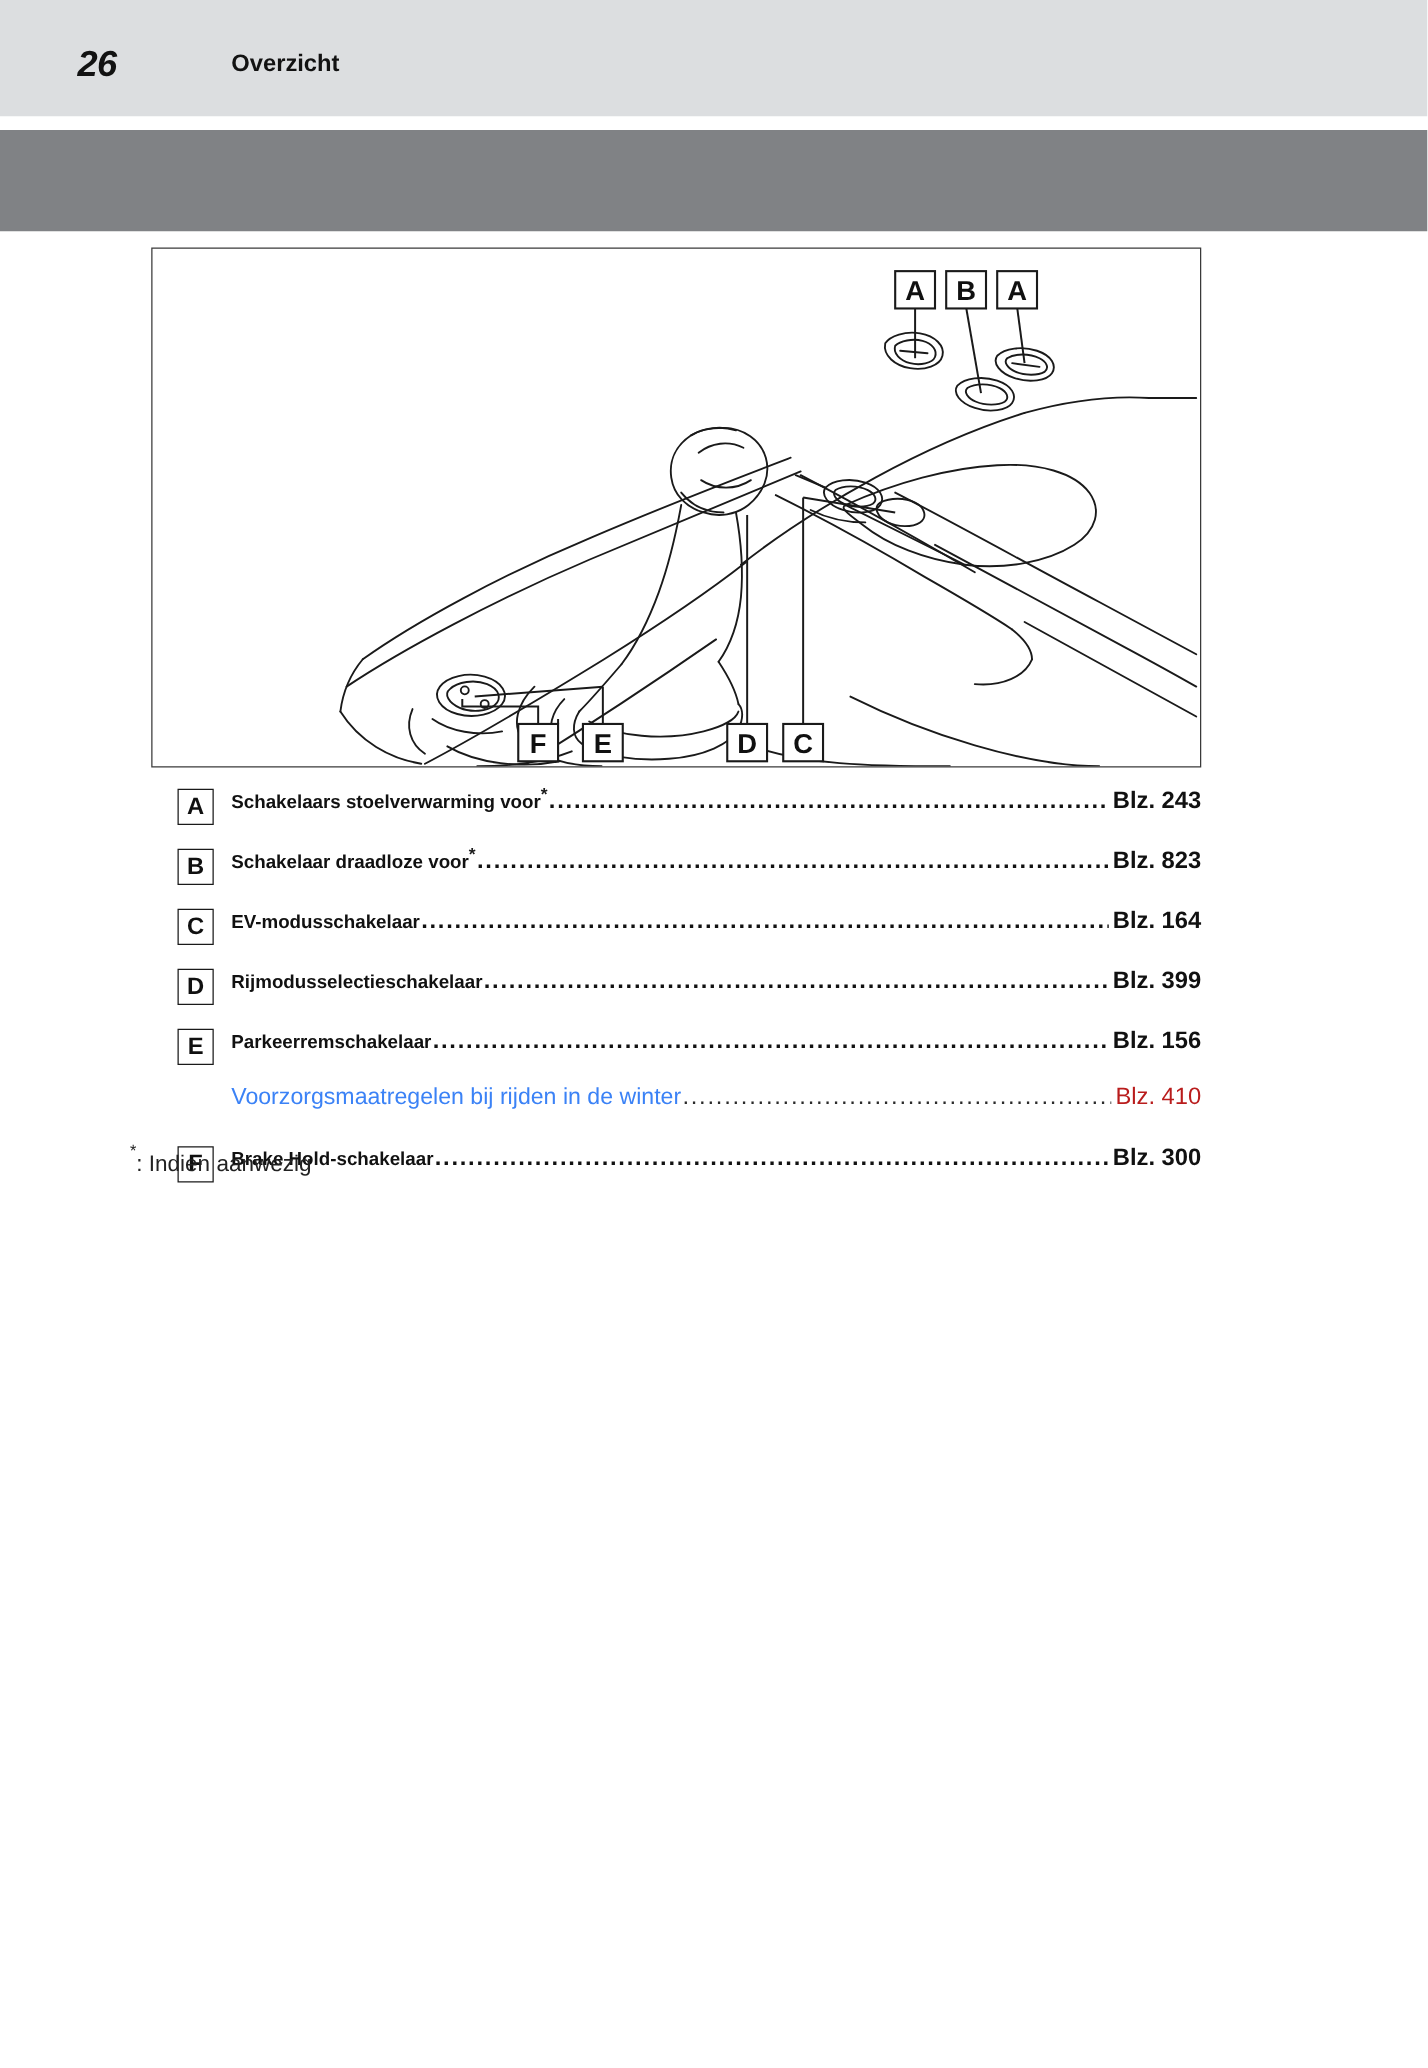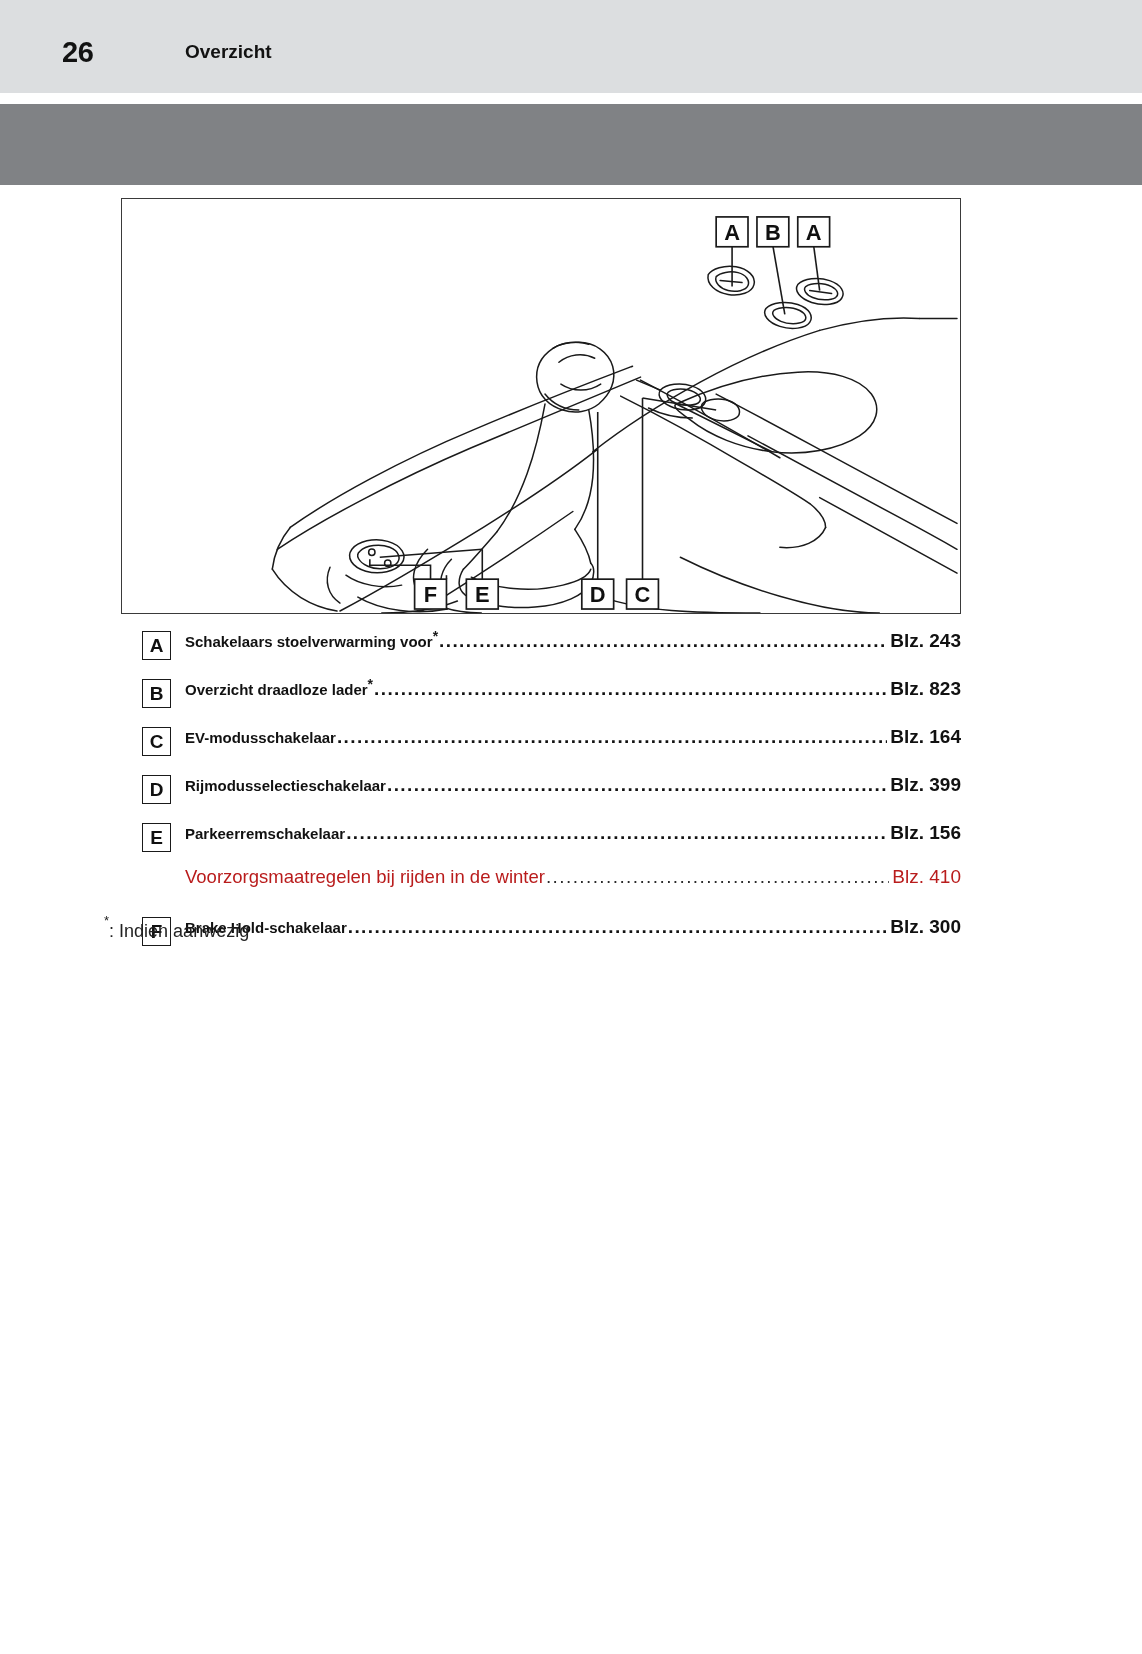--- a/index.html
+++ b/index.html
@@ -27,20 +27,21 @@
     background: #dcdee0;
   }
   .page-number {
     position: absolute;
     left: 62px;
     top: 36px;
     font-size: 29px;
     font-weight: bold;
     letter-spacing: -0.5px;
     color: #121212;
+    font-style: italic;
   }
   .header-title {
     position: absolute;
     left: 185px;
     top: 41px;
     font-size: 19px;
     font-weight: bold;
     color: #121212;
   }
   .section-band {
@@ -115,21 +116,21 @@
   }
   .entry-label {
     flex: 0 0 auto;
     font-size: 15px;
     font-weight: bold;
     color: #111111;
   }
   .row.sub .entry-label {
     font-weight: normal;
     font-size: 18.5px;
-    color: #b91c1c;
+    color: #3b82f6;
   }
   .star {
     font-size: 14px;
     vertical-align: super;
     position: relative;
     top: -6px;
     font-weight: bold;
   }
   .leader {
     flex: 1 1 auto;
@@ -332,21 +333,21 @@
       <span class="entry-label">Schakelaars stoelverwarming voor</span>
         <span class="star">*</span>
       <span class="leader">.........................................................................................................................................................</span>
       <span class="pageref">Blz. 243</span>
     </div>
   </div>
 
   <div class="row">
     <div class="letter-box">B</div>
     <div class="entry">
-      <span class="entry-label">Overzicht draadloze lader</span>
+      <span class="entry-label">Schakelaar draadloze voor</span>
         <span class="star">*</span>
       <span class="leader">.........................................................................................................................................................</span>
       <span class="pageref">Blz. 823</span>
     </div>
   </div>
 
   <div class="row">
     <div class="letter-box">C</div>
     <div class="entry">
       <span class="entry-label">EV-modusschakelaar </span>

